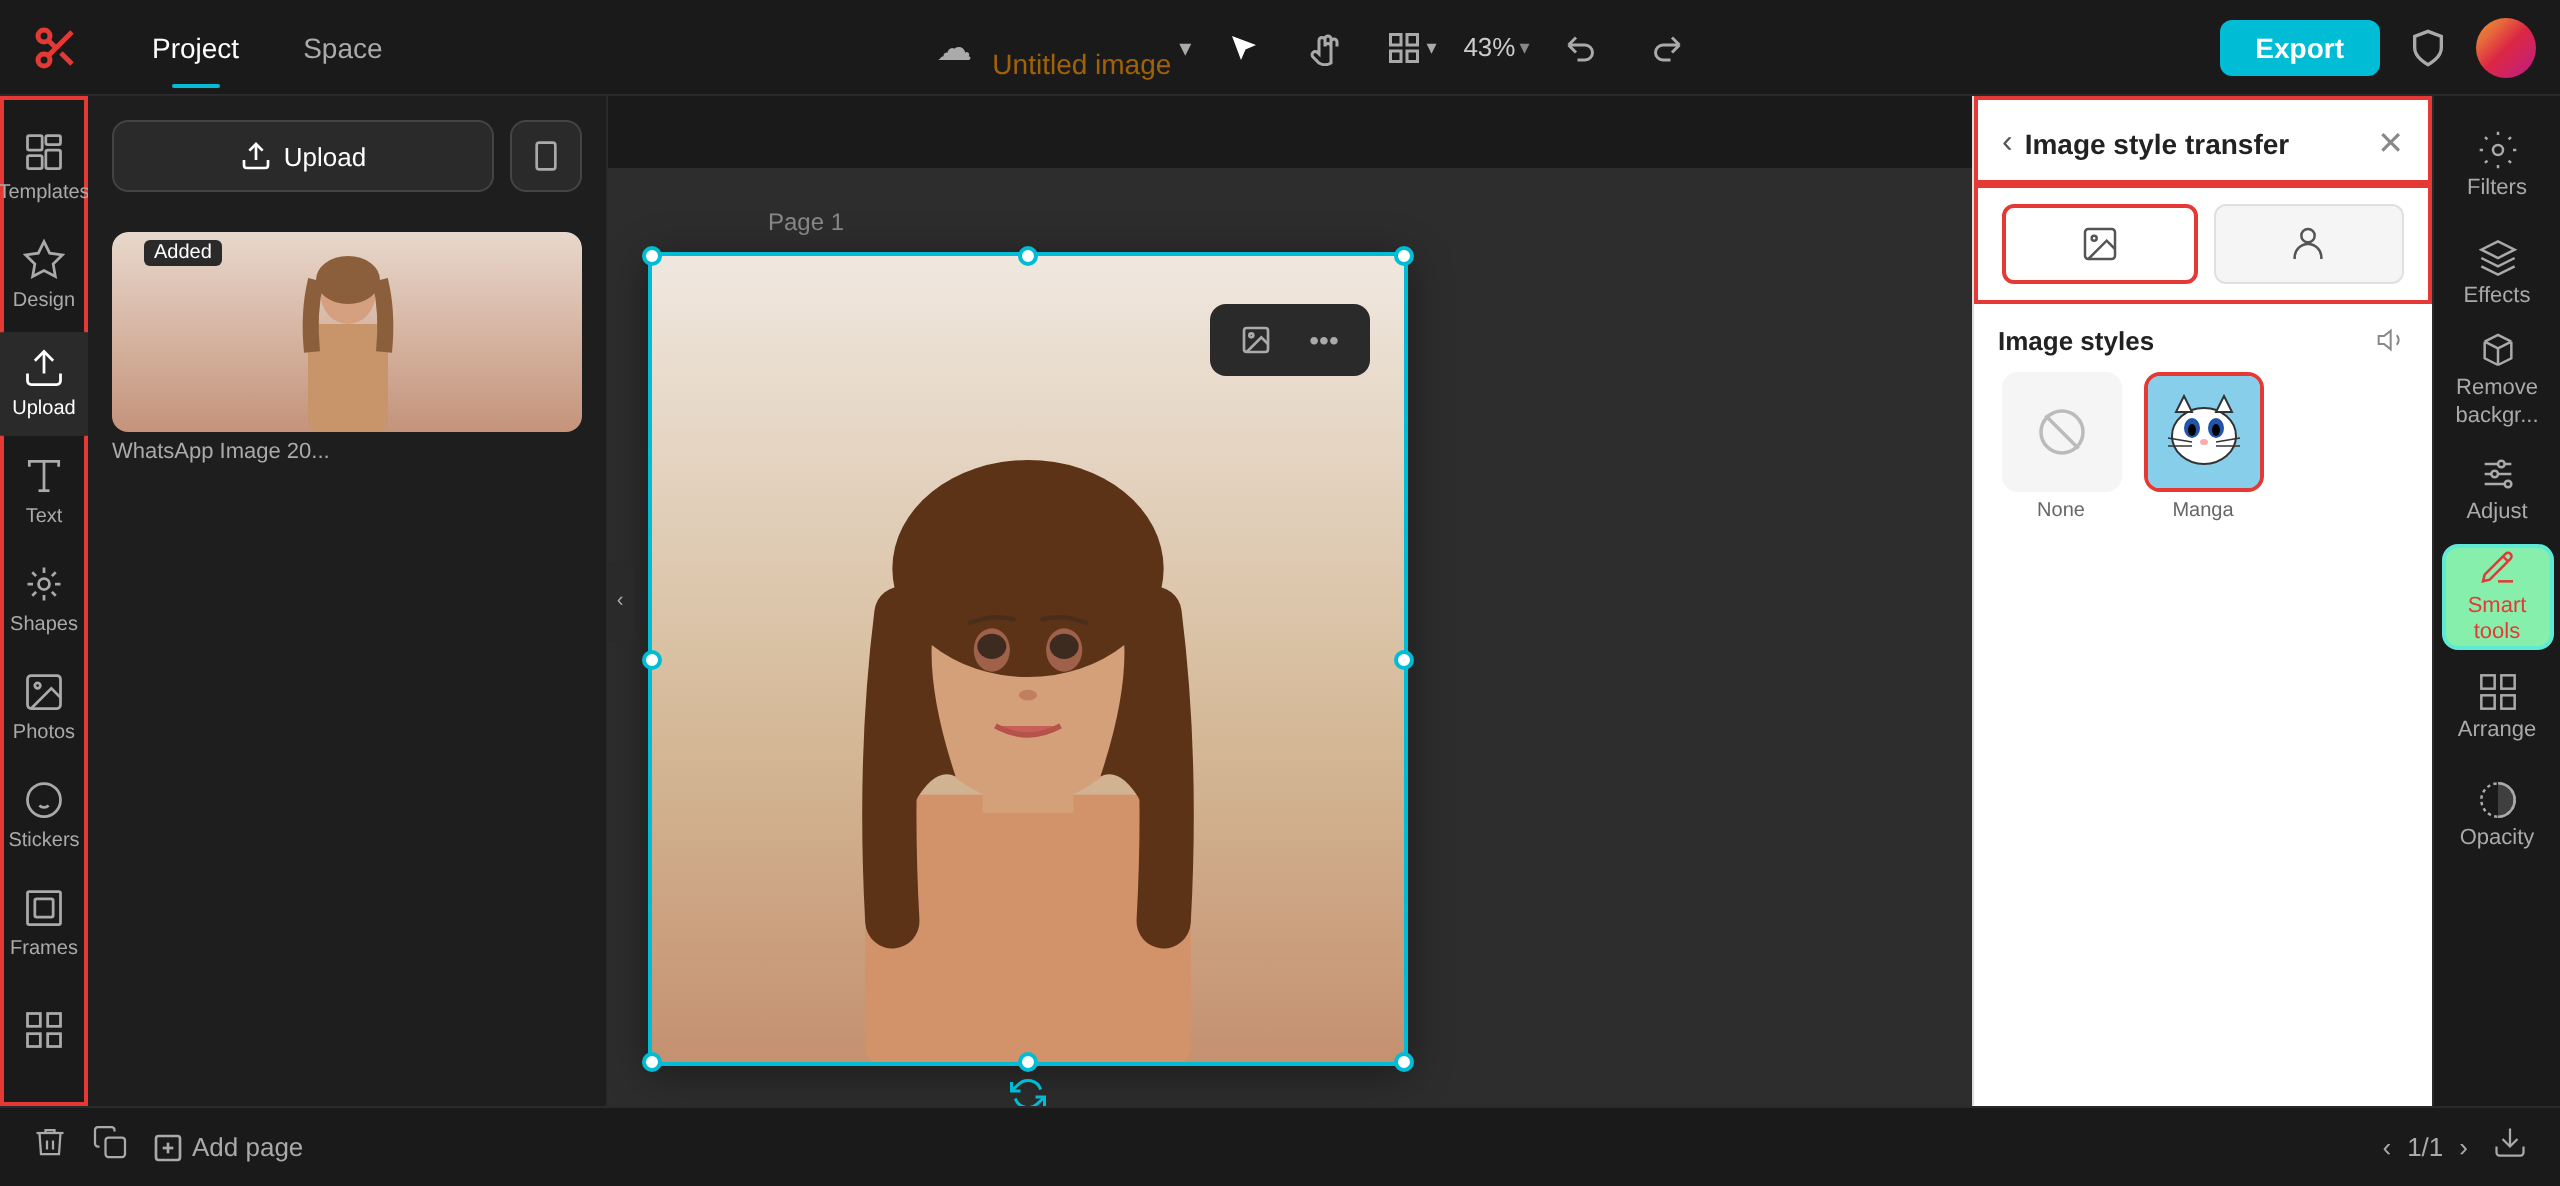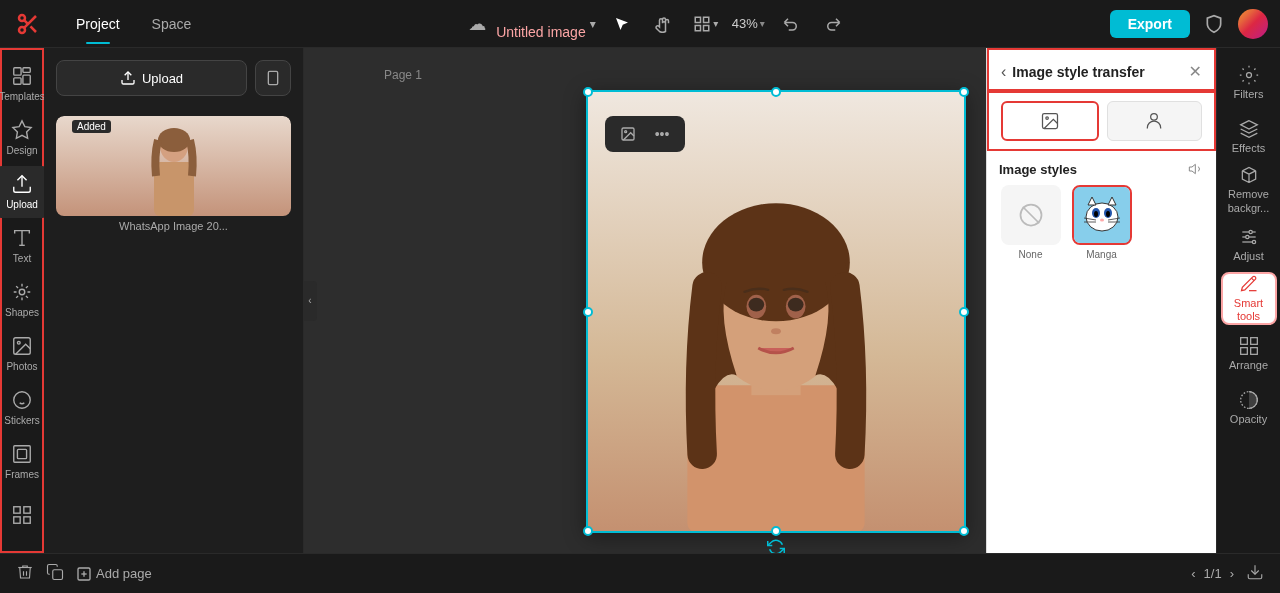--- a/index.html
+++ b/index.html
@@ -41,26 +41,26 @@
     .sidebar-item-label { font-size: 10px; }
 
     
     .panel { width: 260px; background: #1e1e1e; border-right: 1px solid #2a2a2a; display: flex; flex-direction: column; flex-shrink: 0; }
     .panel-header { display: flex; gap: 8px; padding: 12px; }
     .upload-btn { flex: 1; display: flex; align-items: center; justify-content: center; gap: 6px; background: #2a2a2a; border: 1px solid #444; border-radius: 8px; padding: 8px; color: #fff; font-size: 13px; cursor: pointer; }
     .mobile-icon-btn { width: 36px; height: 36px; display: flex; align-items: center; justify-content: center; background: #2a2a2a; border: 1px solid #444; border-radius: 8px; cursor: pointer; color: #aaa; }
     .panel-content { padding: 8px 12px; flex: 1; overflow-y: auto; }
     .upload-item { position: relative; border-radius: 8px; overflow: hidden; cursor: pointer; }
     .added-badge { position: absolute; top: 4px; left: 16px; background: #2a2a2a; color: #fff; font-size: 10px; padding: 1px 5px; border-radius: 3px; }
-    .upload-item-label { font-size: 11px; color: #aaa; margin-top: 4px; text-align: center; overflow: hidden; text-overflow: ellipsis; white-space: nowrap; }
+    .upload-item-label { font-size: 11px; color: #aaa; margin-top: 4px; overflow: hidden; text-overflow: ellipsis; white-space: nowrap; }
 
     
     .canvas-area {
-      flex: 1; background: #2d2d2d; display: flex; flex-direction: column; align-items: flex-end;
-      justify-content: flex-start; padding: 20px; position: relative; overflow: hidden;
+      flex: 1; background: #2d2d2d; display: flex; flex-direction: column; align-items: flex-start;
+      justify-content: flex-start; padding: 20px; position: relative; overflow: hidden; margin-top: 36px;
     }
     .page-label { color: #888; font-size: 12px; margin-bottom: 8px; align-self: flex-start; margin-left: 60px; }
     .canvas-container { position: relative; background: #fff; width: 380px; height: 450px; box-shadow: 0 4px 20px rgba(0,0,0,0.4); }
     
     .portrait-figure { width: 100%; height: 100%; position: relative; overflow: hidden; }
     .portrait-bg { position: absolute; inset: 0; background: linear-gradient(180deg, #f0e8e0 0%, #d4b896 60%, #c49070 100%); }
 
     
     .selection-overlay { position: absolute; inset: 0; border: 2px solid #00bcd4; pointer-events: none; }
     .handle { position: absolute; width: 10px; height: 10px; background: #fff; border: 2px solid #00bcd4; border-radius: 50%; transform: translate(-50%, -50%); }
@@ -111,21 +111,21 @@
       overflow: hidden; display: flex; align-items: center; justify-content: center;
       background: #f0f0f0;
     }
     .ist-style-thumb.selected { border-color: #e53935; }
     .ist-style-thumb.none-style { background: #f5f5f5; }
     .ist-style-label { font-size: 10px; color: #666; text-align: left; }
 
     
     .right-tools { width: 64px; background: #1a1a1a; border-left: 1px solid #2a2a2a; display: flex; flex-direction: column; align-items: center; padding: 8px 0; flex-shrink: 0; }
     .rt-item { display: flex; flex-direction: column; align-items: center; justify-content: center; width: 56px; min-height: 52px; border-radius: 8px; cursor: pointer; color: #aaa; font-size: 11px; gap: 3px; margin-bottom: 2px; }
-    .rt-item.active { background: #ffffff; color: #fff; border: 2px solid #fca5a5; }
+    .rt-item.active { background: #86efac; color: #fff; border: 2px solid #5eead4; }
     .rt-item svg { width: 20px; height: 20px; }
 
     
     .bottom-bar { height: 40px; background: #1a1a1a; border-top: 1px solid #2a2a2a; display: flex; align-items: center; padding: 0 16px; gap: 12px; flex-shrink: 0; }
     .bb-icon { color: #aaa; cursor: pointer; font-size: 16px; }
     .bb-add-page { display: flex; align-items: center; gap: 4px; color: #aaa; font-size: 13px; cursor: pointer; }
     .bb-spacer { flex: 1; }
     .bb-nav { display: flex; align-items: center; gap: 8px; color: #aaa; font-size: 13px; }
     .bb-save { color: #aaa; cursor: pointer; font-size: 16px; }
 
@@ -153,21 +153,21 @@
     </svg>
   </div>
   <div class="topbar-tabs">
     <div class="topbar-tab active">Project</div>
     <div class="topbar-tab">Space</div>
   </div>
 
   <div style="flex:1; display:flex; align-items:center; justify-content:center; gap:10px;">
     <div style="color:#aaa; font-size:18px;">☁</div>
     <div style="display:flex;align-items:center;gap:4px;">
-      <span style="color:#fca5a5;font-size:14px;margin-top:16px;">Untitled image</span>
+      <span style="color:#a16207;font-size:14px;margin-top:16px;">Untitled image</span>
       <span style="color:#aaa;font-size:12px;cursor:pointer;">▾</span>
     </div>
     <div class="topbar-icon-btn">
       <svg width="18" height="18" viewBox="0 0 24 24" fill="#fff">
           <path d="M4 4l6 16 3-7 7-3L4 4z"></path>
         </svg>
     </div>
     <div class="topbar-icon-btn">
       <svg width="18" height="18" viewBox="0 0 24 24" fill="none" stroke="#aaa" stroke-width="2">
           <path d="M18 11V8a2 2 0 0 0-4 0v3M14 8V6a2 2 0 0 0-4 0v2M10 8V7a2 2 0 0 0-4 0v9l-1-1a2 2 0 0 0-3 3l4 4a8 8 0 0 0 8 0V11a2 2 0 0 0-4 0z"></path>

